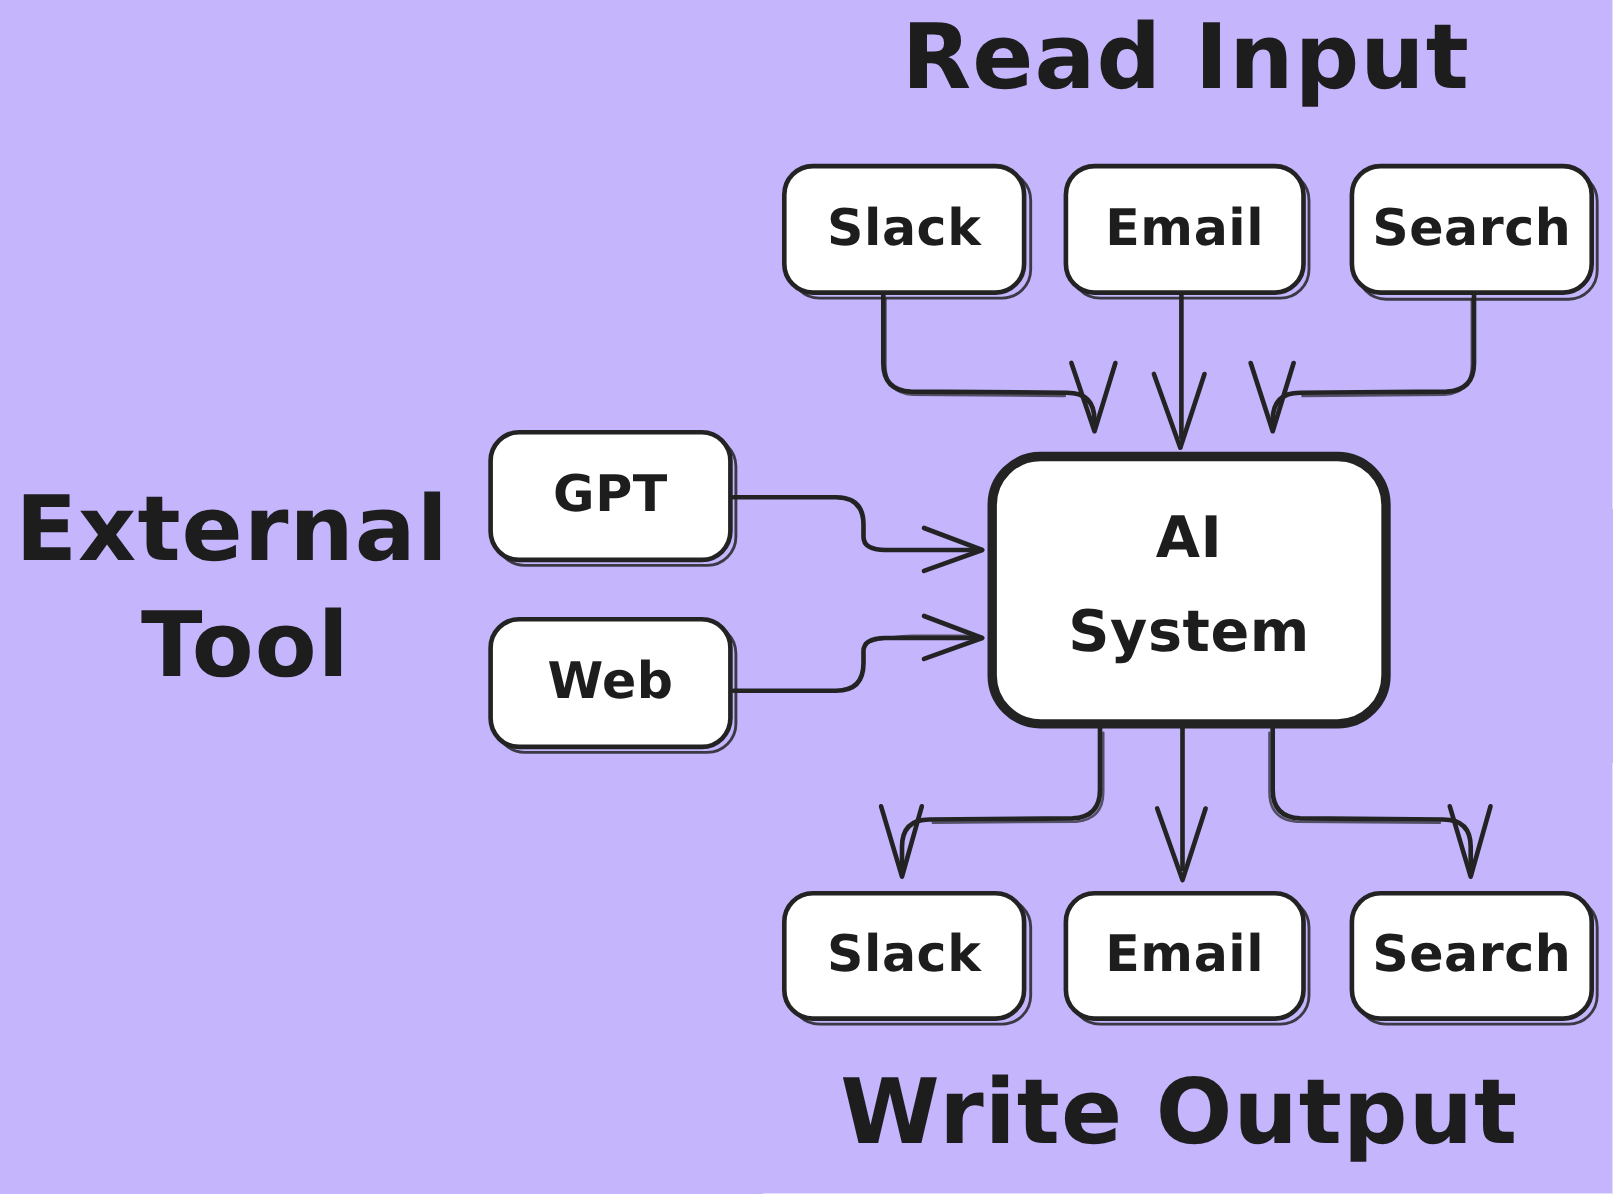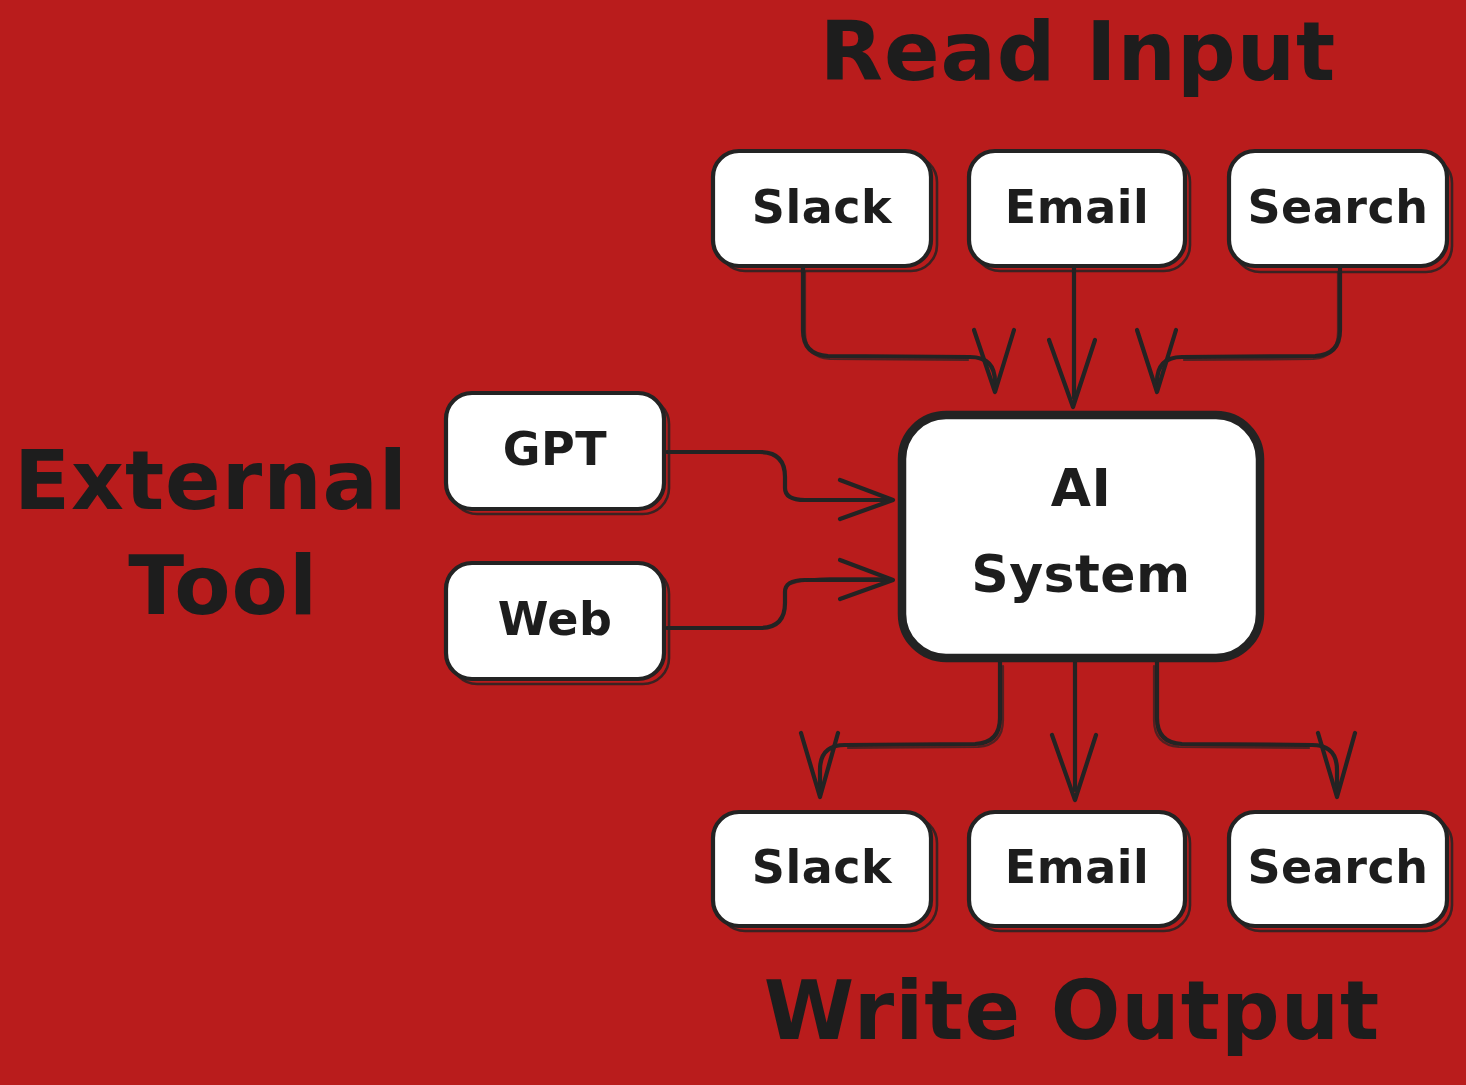--- a/index.html
+++ b/index.html
@@ -8,21 +8,21 @@
     padding: 0;
     background: #ffffff;
   }
   body {
     font-family: "DejaVu Sans", sans-serif;
   }
   #stage {
     position: relative;
     width: 1466px;
     height: 1085px;
-    background: #b91c1c;
+    background: #c4b5fd;
     overflow: hidden;
   }
   #diagram {
     position: absolute;
     inset: 0;
     width: 1466px;
     height: 1085px;
   }
   
   .node-shape {

